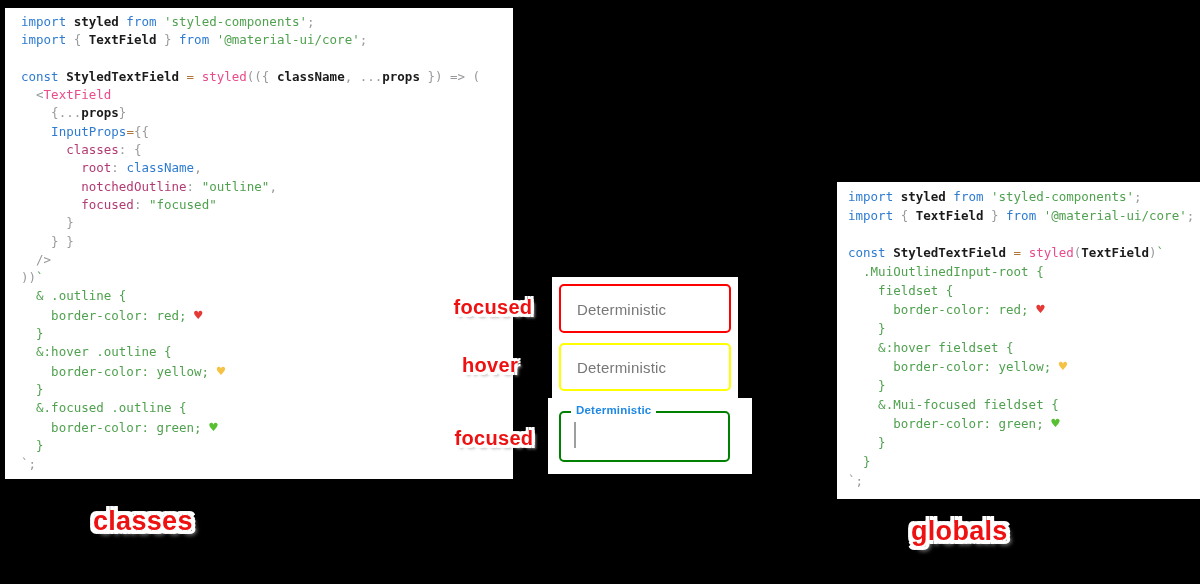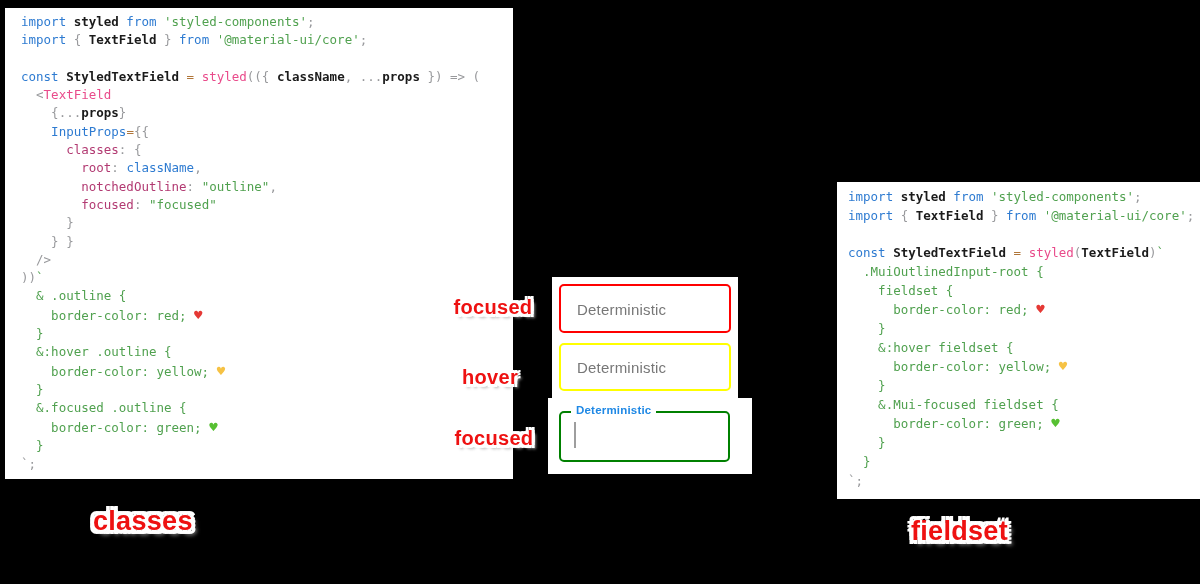--- a/index.html
+++ b/index.html
@@ -37,21 +37,21 @@
                   color:#1e88e5;font-size:11.5px;font-weight:bold;letter-spacing:.2px;}
   .tf-cursor{position:absolute;left:13px;top:9px;width:2px;height:26px;background:#9e9e9e;}
 
   
   .state-label{position:absolute;width:110px;text-align:center;color:#ee1111;
                font-size:20px;font-weight:bold;letter-spacing:.3px;
                text-shadow:-3px -3px 0 #fff,0 -3px 0 #fff,3px -3px 0 #fff,-3px 0 0 #fff,
                            3px 0 0 #fff,-3px 3px 0 #fff,0 3px 0 #fff,3px 3px 0 #fff,
                            -2px 2px 0 #fff,2px -2px 0 #fff,4px 4px 3px rgba(170,170,170,.95);}
   #label-default{left:438px;top:296px;}
-  #label-hover{left:435px;top:354px;margin-top:12px;}
+  #label-hover{left:435px;top:354px;}
   #label-focused{left:439px;top:427px;}
 
   .caption{position:absolute;color:#ee1111;font-size:27px;font-weight:bold;letter-spacing:.3px;
            text-shadow:-4px -4px 0 #fff,0 -4px 0 #fff,4px -4px 0 #fff,-4px 0 0 #fff,
                        4px 0 0 #fff,-4px 4px 0 #fff,0 4px 0 #fff,4px 4px 0 #fff,
                        -3px 3px 0 #fff,3px -3px 0 #fff,5px 5px 4px rgba(170,170,170,.95);}
   #caption-classes{left:93px;top:506px;}
   #caption-globals{left:911px;top:516px;}
 </style>
 </head>
@@ -76,15 +76,15 @@
     </div>
   </div>
   <div id="card-bottom" class="tf-card">
     <div id="tf-focused" class="tf" style="border-color: rgb(0, 128, 0);">
       <span class="tf-float-label">Deterministic</span>
       <span class="tf-cursor"></span>
     </div>
   </div>
 
   <div id="caption-classes" class="caption">classes</div>
-  <div id="caption-globals" class="caption">fieldset</div>
+  <div id="caption-globals" class="caption">globals</div>
 
 </div>
 
 </body></html>

